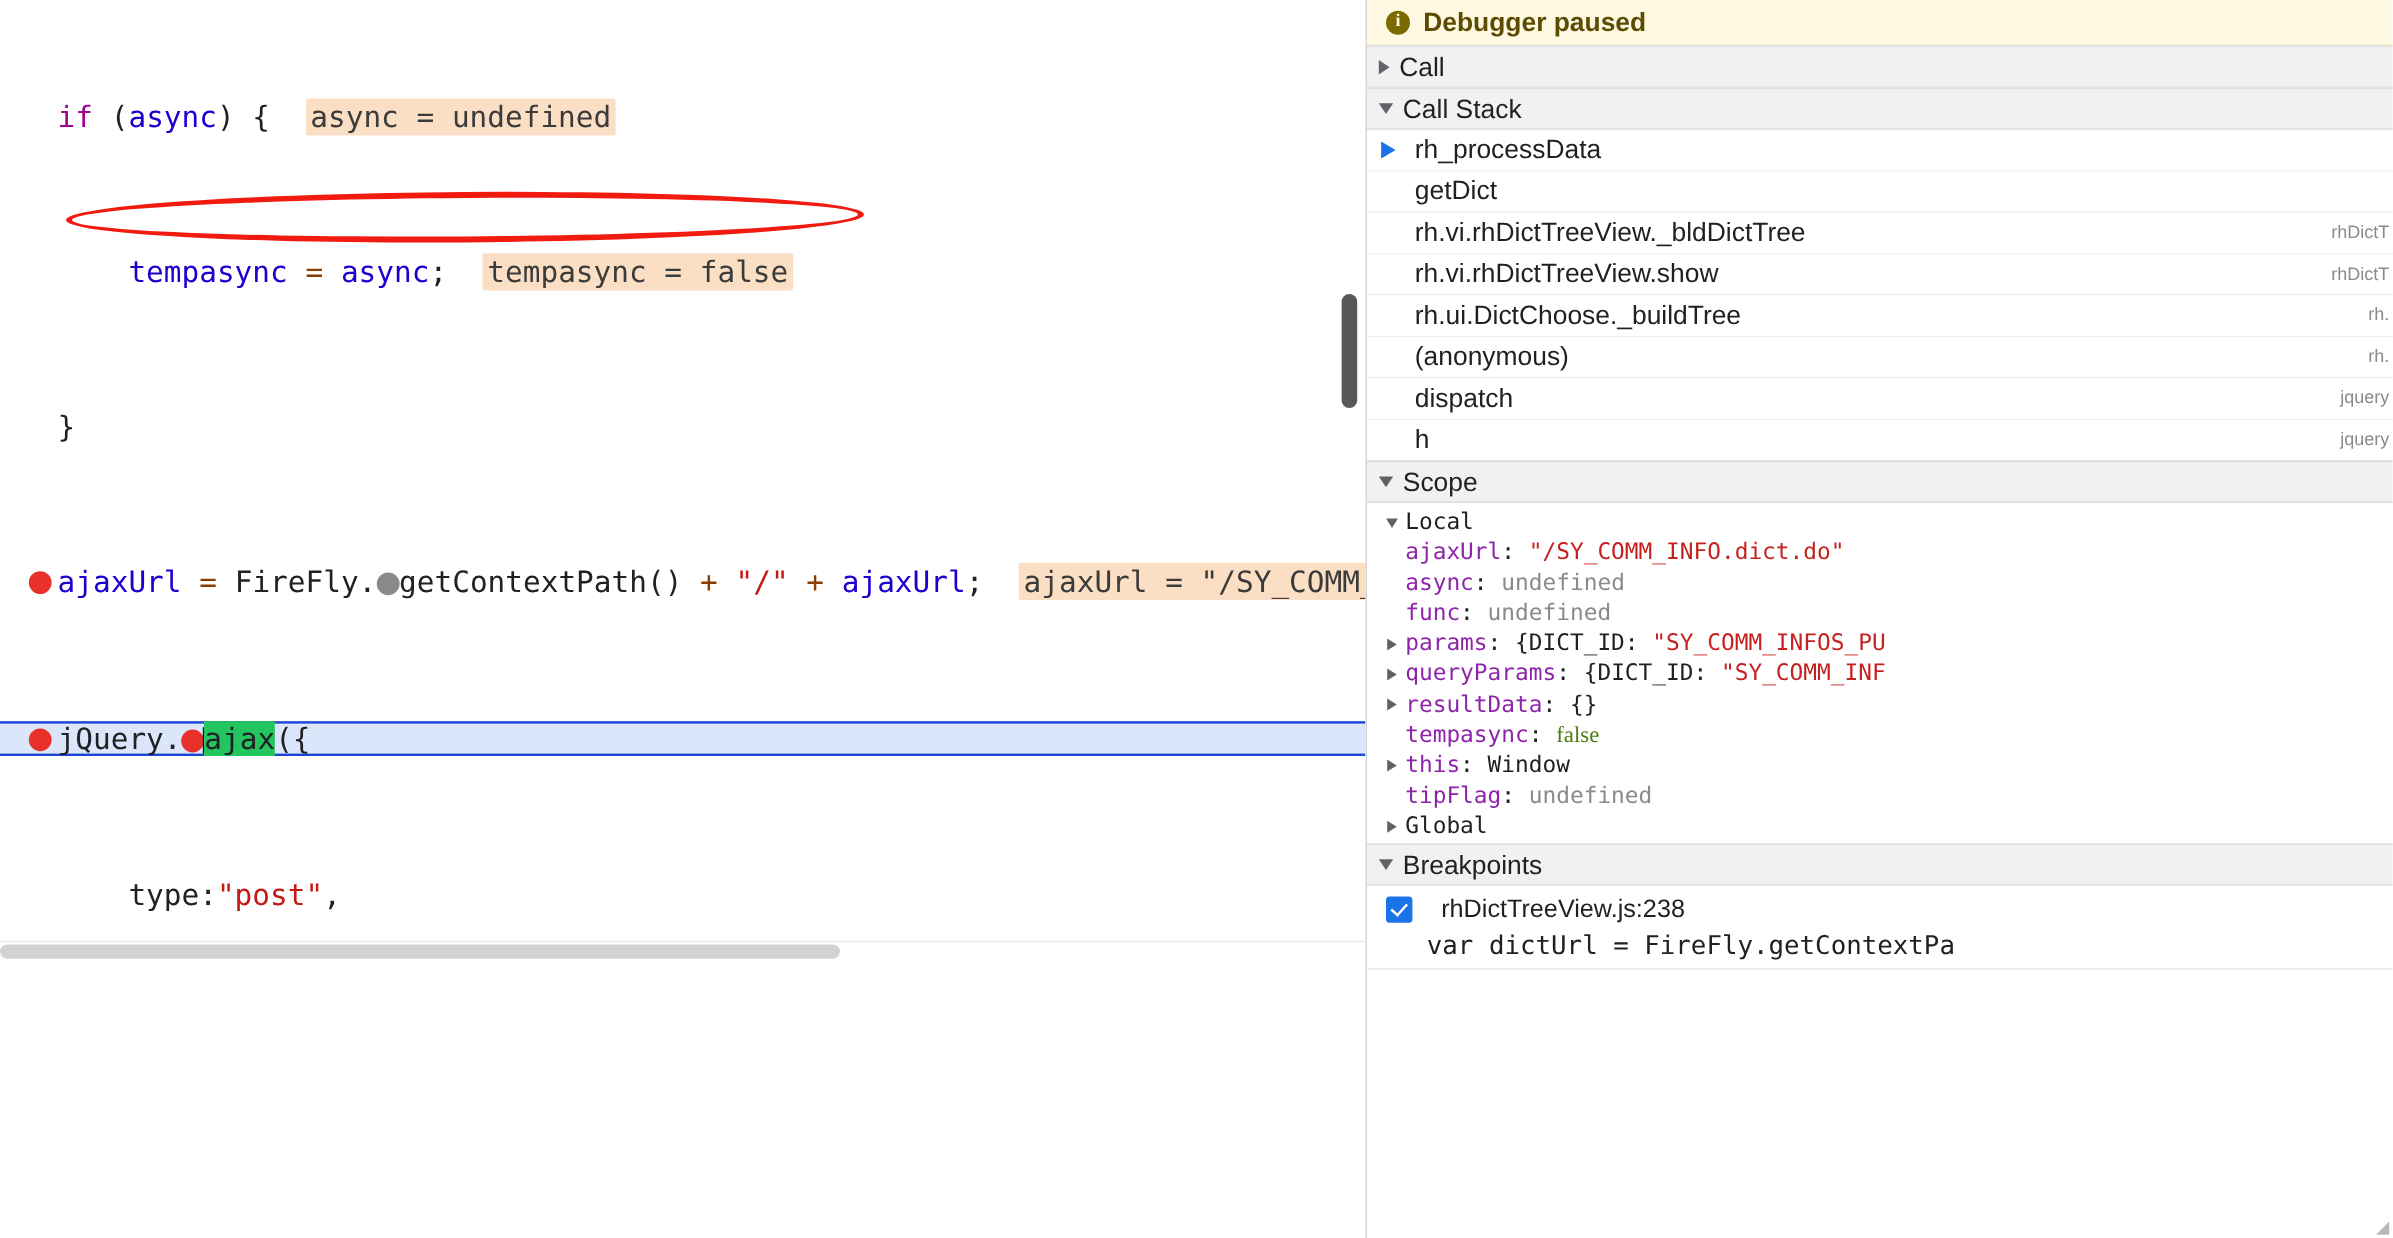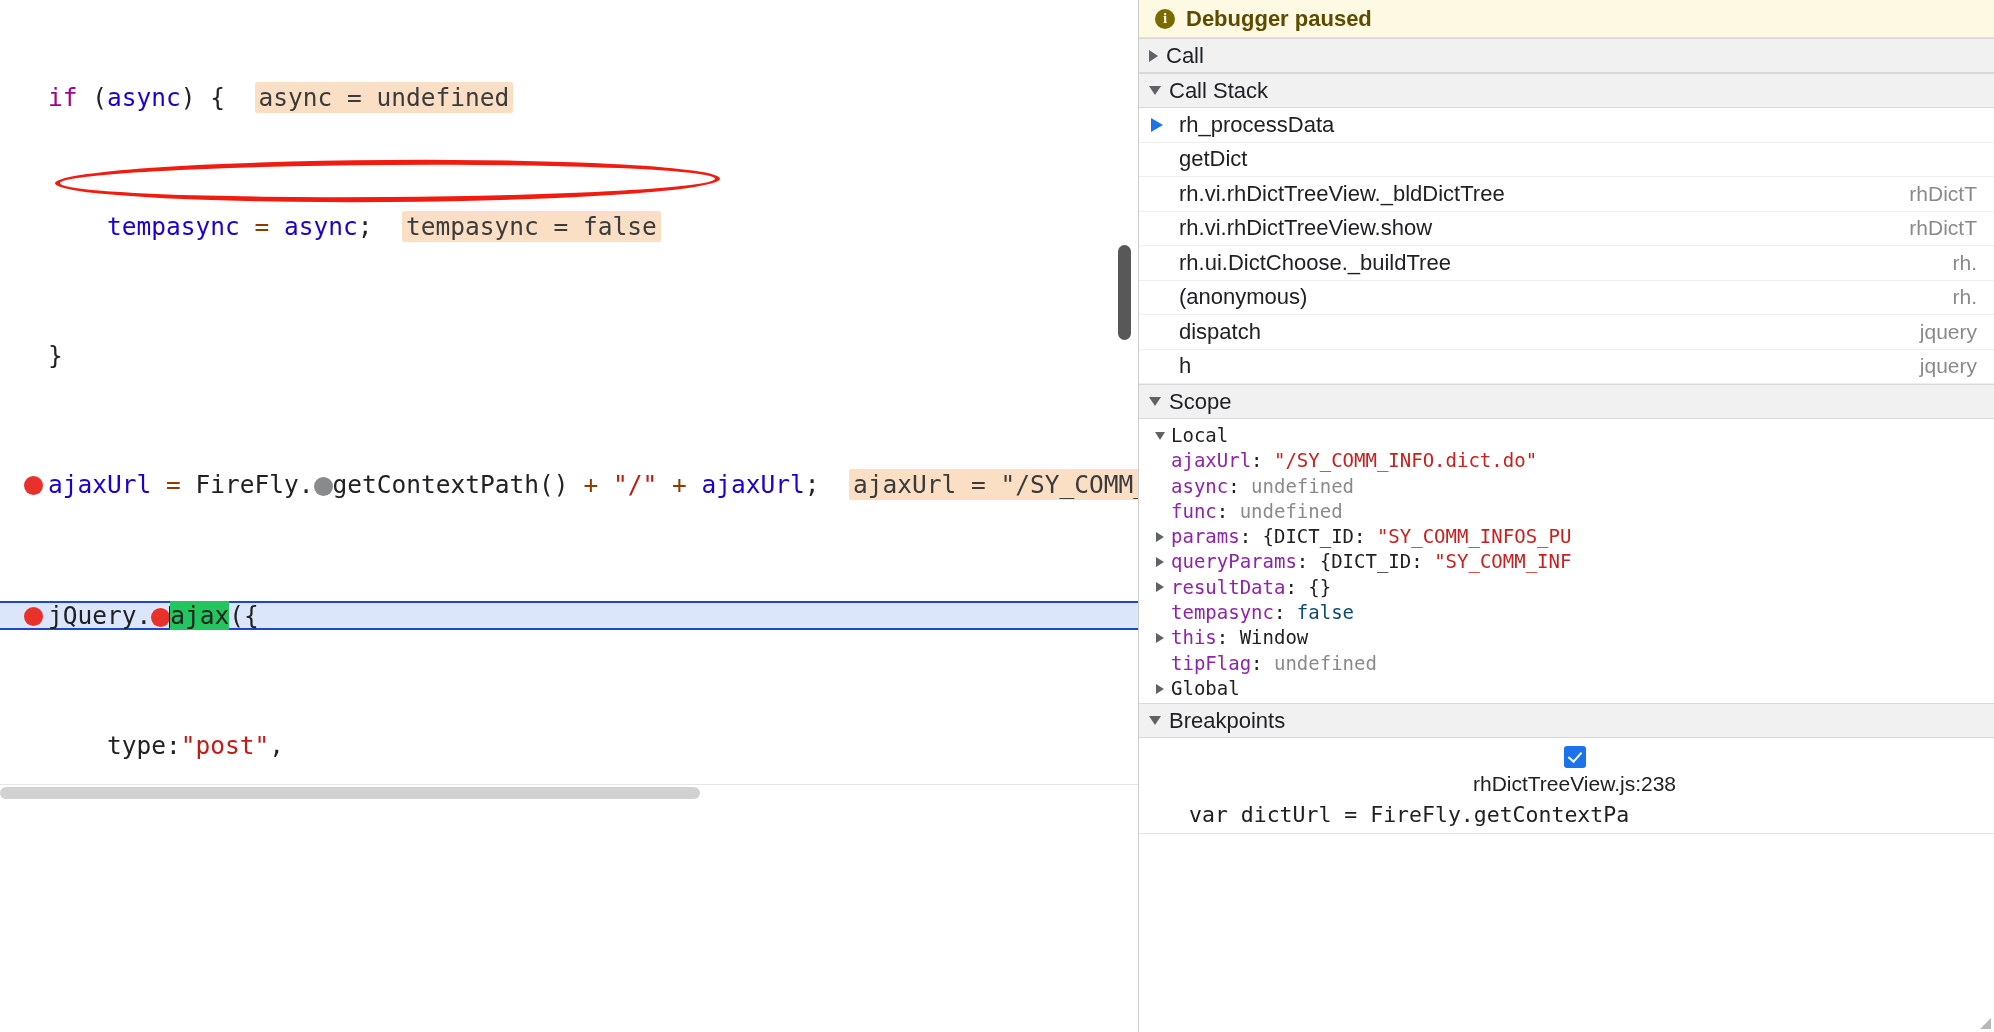--- a/index.html
+++ b/index.html
@@ -223,22 +223,22 @@
   .stack-arrow {
     width: 0; height: 0;
     border-left: 12px solid #1a73e8;
     border-top: 7px solid transparent;
     border-bottom: 7px solid transparent;
   }
   .stack-name { flex: 1 1 auto; white-space: nowrap; overflow: hidden; }
   .stack-loc {
     color: #8a8a8a;
     white-space: nowrap;
-    padding-right: 17px;
-    font-size: 21px;
+    padding-right: 3px;
+    font-size: 15px;
   }
 
   
   #scope-tree {
     padding: 4px 0 2px 0;
     font-family: "DejaVu Sans Mono", "Liberation Mono", monospace;
     font-size: 19px;
     line-height: 25.3px;
     white-space: nowrap;
   }
@@ -252,36 +252,35 @@
   .scope-row .exp {
     width: 22px; flex: none;
     display: flex; align-items: center; justify-content: center;
   }
   .scope-row.indent1 { padding-left: 10px; }
   .scope-row.indent2 { padding-left: 32px; }
   .sc-key   { color: #8e24aa; }
   .sc-colon { color: #202124; }
   .sc-str   { color: #c5221f; }
   .sc-undef { color: #8a8a8a; }
-  .sc-bool  { color: #0c4a6e; }
+  .sc-bool  { color: #4d7c0f; font-family: Liberation Serif, serif; }
   .sc-obj   { color: #202124; }
   .sc-name  { color: #202124; }
 
   
   .bp-item {
     padding: 8px 0 6px 0;
   }
   .bp-line1 {
     display: flex;
     align-items: center;
-    gap: 4px;
+    gap: 24px;
     padding-left: 16px;
     font-size: 21px;
     color: #202124;
-    flex-direction: column;
   }
   .bp-check {
     width: 22px; height: 22px;
     background: #1a73e8;
     border-radius: 3px;
     flex: none;
     position: relative;
   }
   .bp-check::after {
     content: "";

